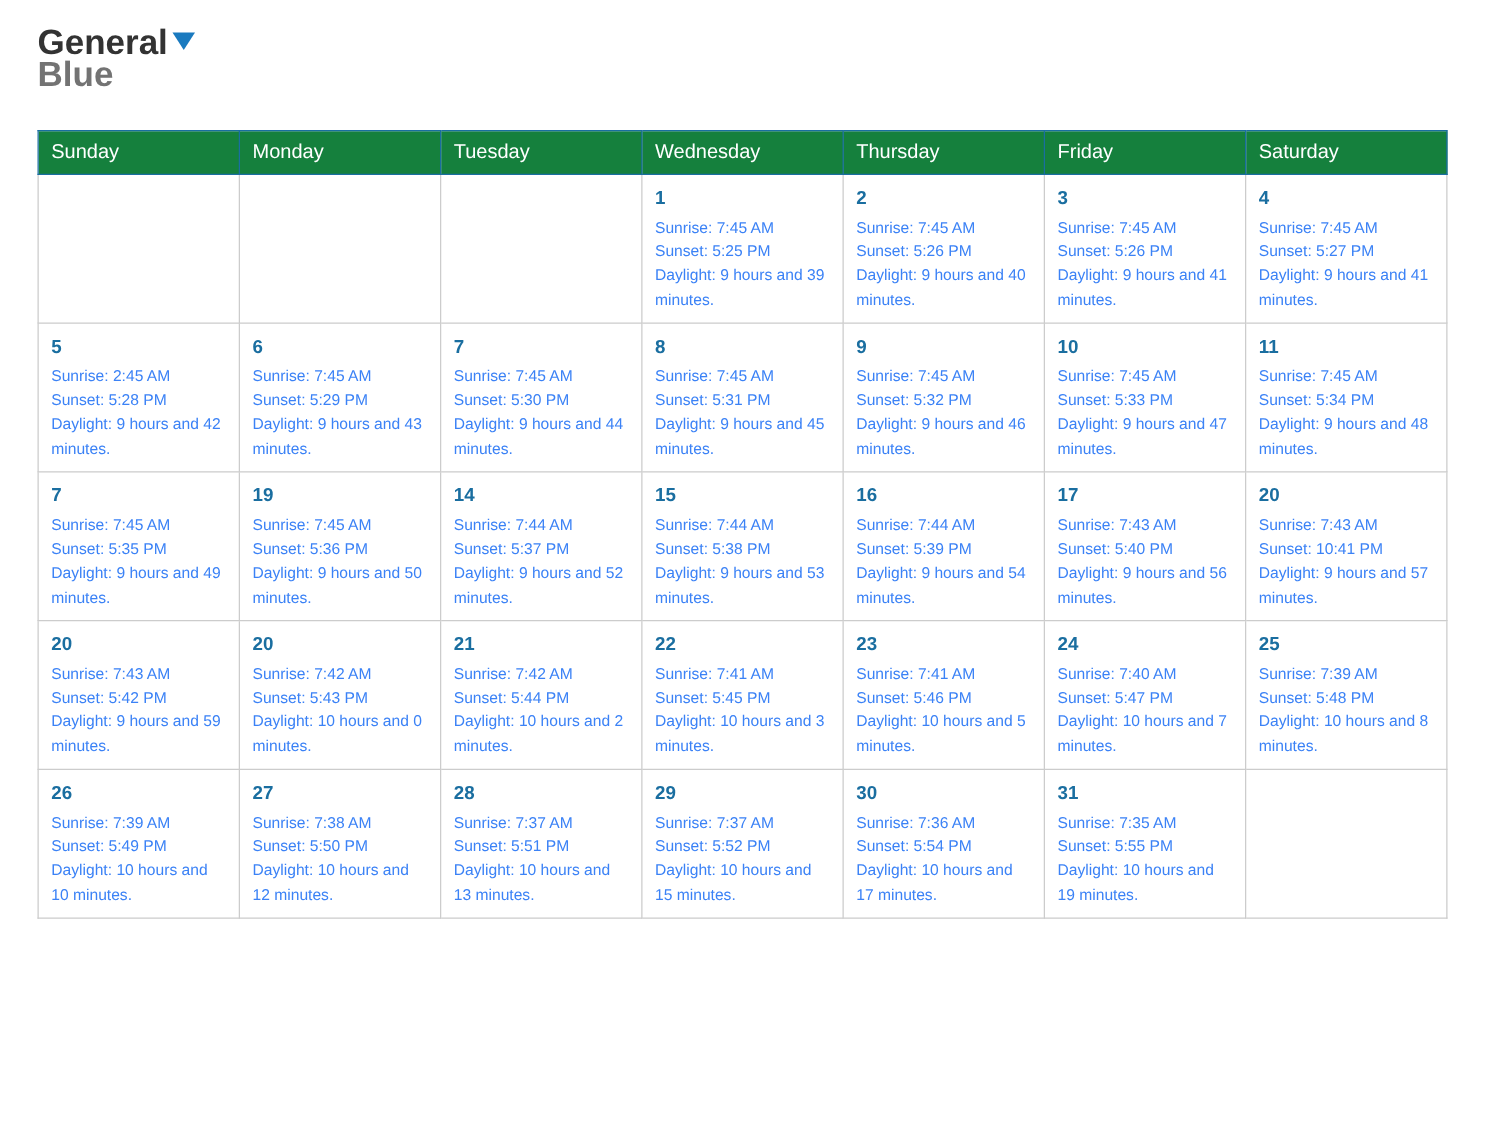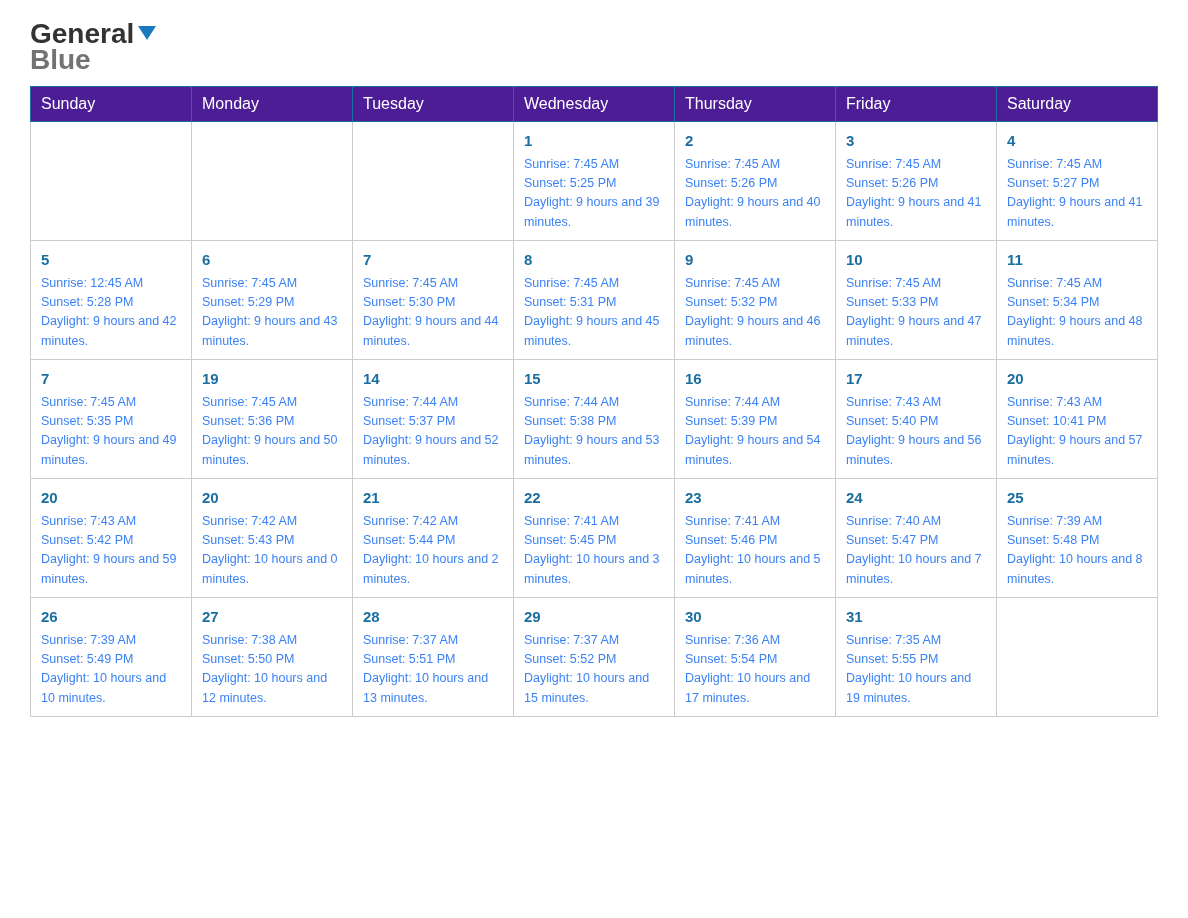--- a/index.html
+++ b/index.html
@@ -8,21 +8,21 @@
       background: #fff;
       color: #333;
       padding: 20px 30px;
       width: 1188px;
       min-height: 918px;
     }
     .header {
       display: flex;
       justify-content: space-between;
       align-items: flex-end;
-      margin-bottom: 10px;
+      margin-bottom: 28px;
     }
     .logo {
       display: flex;
       flex-direction: column;
       align-items: flex-start;
     }
     .logo-text {
       font-size: 28px;
       font-weight: bold;
       color: #333;
@@ -46,21 +46,21 @@
     .location {
       font-size: 20px;
       color: #555;
       margin-top: 4px;
     }
     .calendar {
       width: 100%;
       border-collapse: collapse;
     }
     .calendar thead tr th {
-      background-color: #4c1d95;
+      background-color: #15803d;
       color: #fff;
       font-size: 16px;
       font-weight: normal;
       padding: 8px 10px;
       text-align: left;
       border: 1px solid #1a6ea0;
     }
     .calendar tbody tr td {
       vertical-align: top;
       padding: 8px 10px;
@@ -148,21 +148,21 @@
         <td>
           <span class="day-number">4</span>
           <div class="day-info">Sunrise: 7:45 AM
 Sunset: 5:27 PM
 Daylight: 9 hours and 41 minutes.</div>
         </td>
       </tr>
       <tr>
         <td>
           <span class="day-number">5</span>
-          <div class="day-info">Sunrise: 12:45 AM
+          <div class="day-info">Sunrise: 2:45 AM
 Sunset: 5:28 PM
 Daylight: 9 hours and 42 minutes.</div>
         </td>
         <td>
           <span class="day-number">6</span>
           <div class="day-info">Sunrise: 7:45 AM
 Sunset: 5:29 PM
 Daylight: 9 hours and 43 minutes.</div>
         </td>
         <td>

